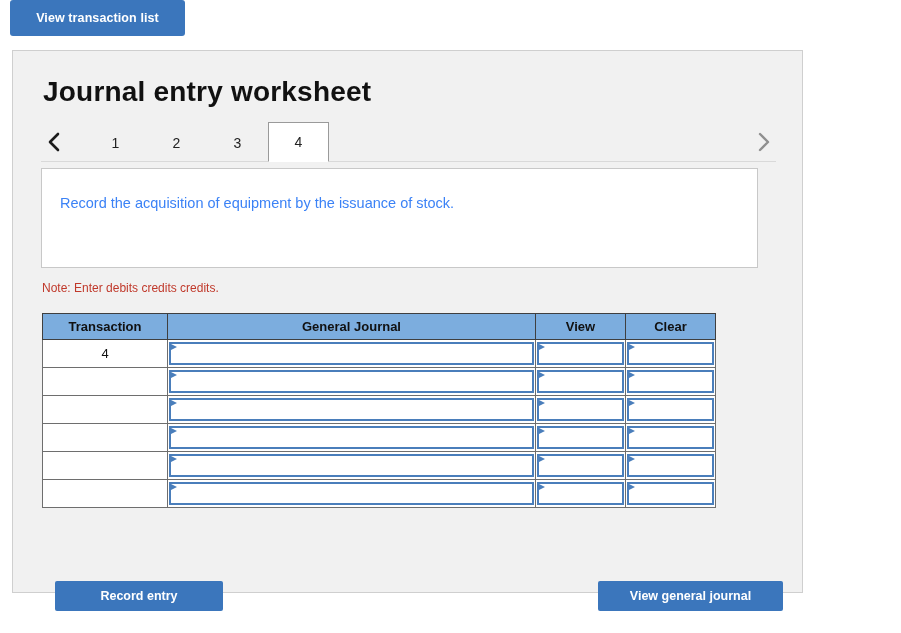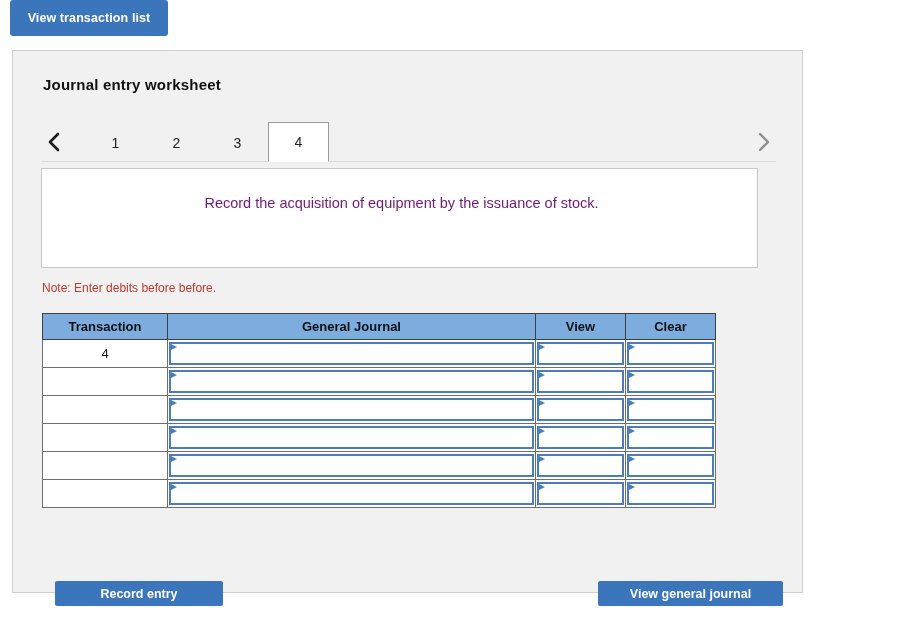--- a/index.html
+++ b/index.html
@@ -14,21 +14,21 @@
     height: 633px;
     overflow: hidden;
     background: #ffffff;
   }
 
   
   .view-tx-btn {
     position: absolute;
     left: 10px;
     top: 0px;
-    width: 158px;
+    width: 175px;
     height: 36px;
     background: #3b76bc;
     border: none;
     border-radius: 3px;
     color: #ffffff;
     font-family: "Liberation Sans", sans-serif;
     font-size: 12.5px;
     font-weight: bold;
     letter-spacing: 0.1px;
     cursor: pointer;
@@ -44,21 +44,21 @@
     height: 543px;
     background: #f1f1f1;
     border: 1px solid #cfcfcf;
     box-sizing: border-box;
   }
 
   .panel-title {
     position: absolute;
     left: 30px;
     top: 25px;
-    font-size: 15px;
+    font-size: 28px;
     font-weight: bold;
     color: #111111;
     letter-spacing: 0.2px;
   }
 
   
   .tabs {
     position: absolute;
     left: 28px;
     top: 71px;
@@ -130,23 +130,22 @@
     border: 1px solid #c8c8c8;
     box-sizing: border-box;
     z-index: 2;
   }
   .instruction-text {
     position: absolute;
     left: 18px;
     top: 25px;
     right: 14px;
     font-size: 14.5px;
-    color: #701a75;
+    color: #3b82f6;
     line-height: 1.3;
-    text-align: center;
   }
 
   
   .note {
     position: absolute;
     left: 29px;
     top: 230px;
     font-size: 12px;
     color: #c0392b;
   }
@@ -208,21 +207,21 @@
     top: 0px;
     width: 6px;
     height: 6px;
     background: #4a7ebb;
     clip-path: polygon(0 0, 100% 50%, 0 100%);
   }
 
   
   .btn {
     position: absolute;
-    height: 25px;
+    height: 30px;
     background: #3b76bc;
     border: none;
     border-radius: 2px;
     color: #ffffff;
     font-family: "Liberation Sans", sans-serif;
     font-size: 12.5px;
     font-weight: bold;
     cursor: pointer;
     padding: 0;
   }
@@ -265,21 +264,21 @@
             <polyline points="4,3 12,11 4,19" fill="none" stroke="#8f8f8f" stroke-width="2.4" stroke-linecap="round" stroke-linejoin="round"></polyline>
           </svg>
         </span>
       </div>
     </div>
 
     <div class="instruction-box">
       <div class="instruction-text">Record the acquisition of equipment by the issuance of stock.</div>
     </div>
 
-    <div class="note">Note: Enter debits before before.</div>
+    <div class="note">Note: Enter debits credits credits.</div>
 
     <table class="jtable">
       <colgroup>
         <col class="col-tx">
           <col class="col-gj">
           <col class="col-db">
           <col class="col-cr">
       </colgroup>
       <thead>
         <tr>

